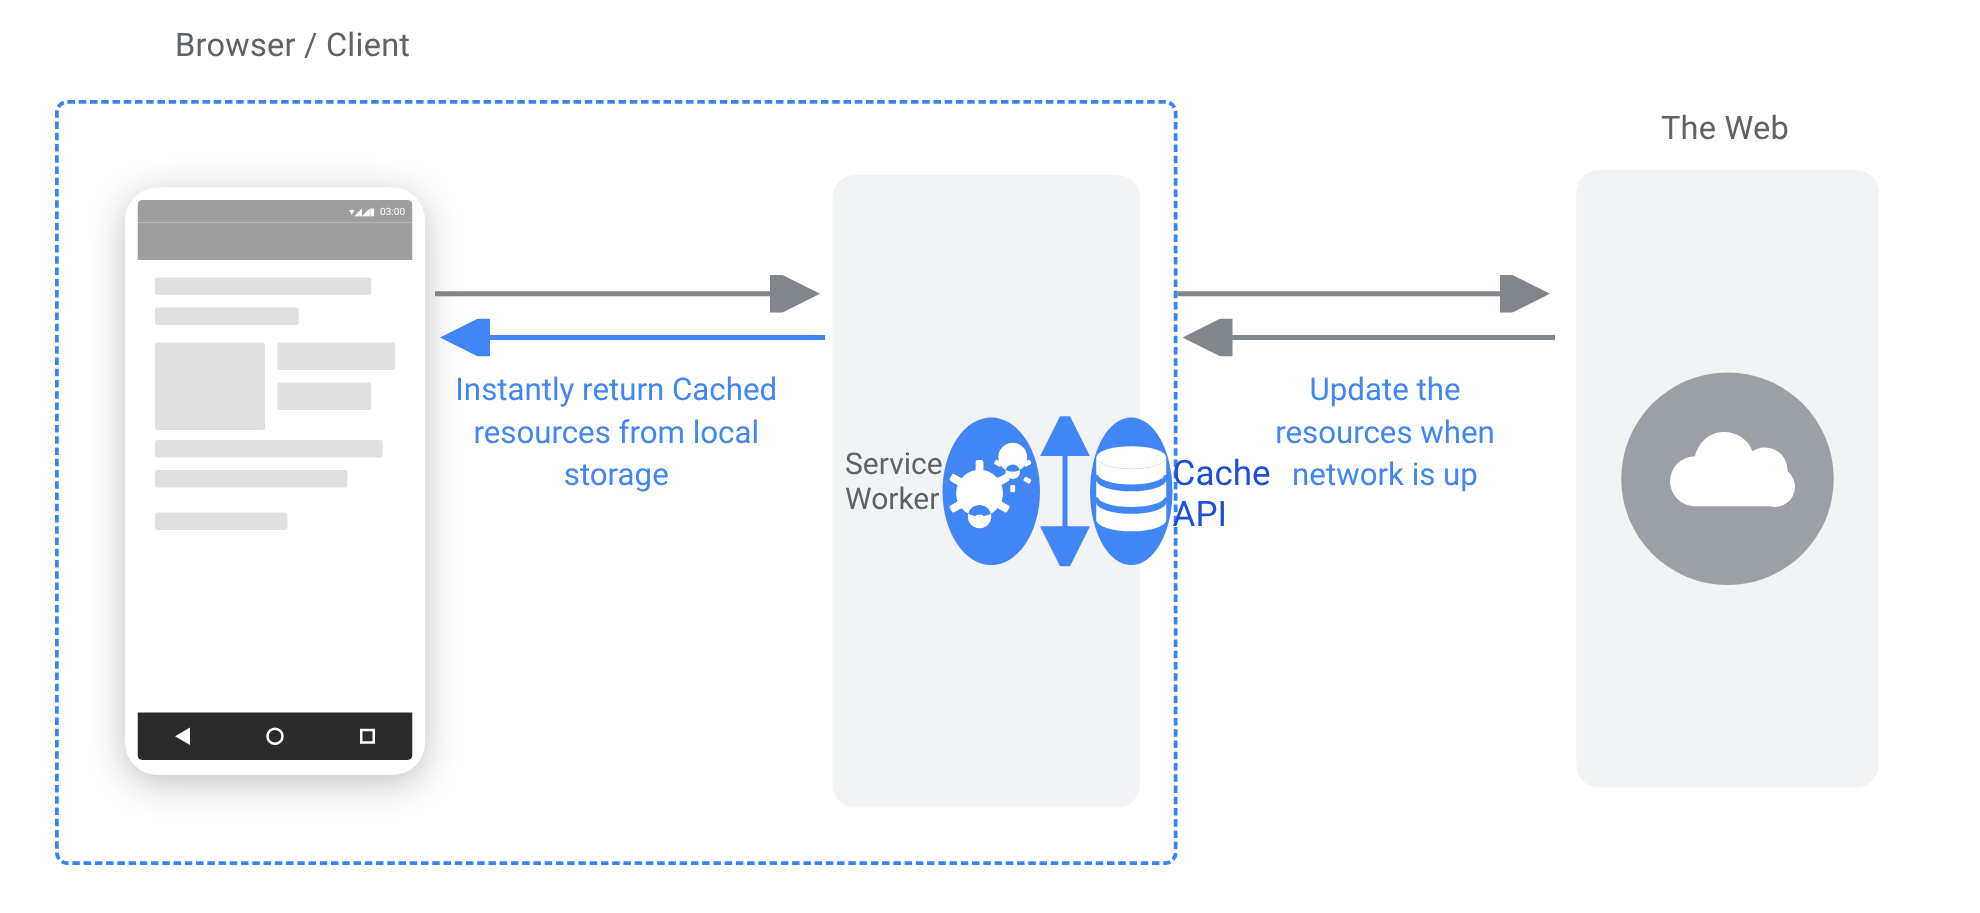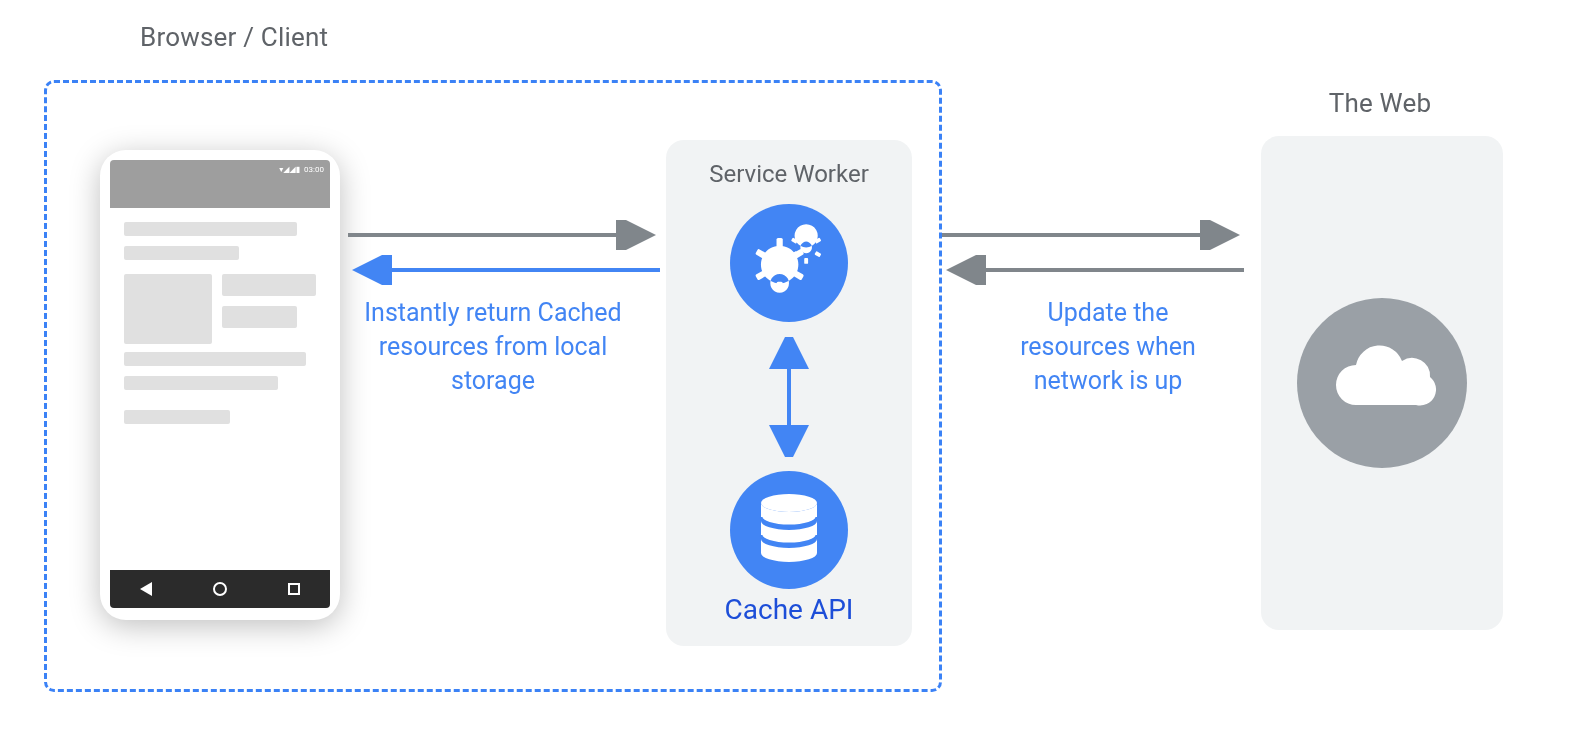--- a/index.html
+++ b/index.html
@@ -109,21 +109,21 @@
   
   .sw-panel {
     position: absolute;
     left: 666px;
     top: 140px;
     width: 246px;
     height: 506px;
     background: #f1f3f4;
     border-radius: 18px;
     display: flex;
-    flex-direction: column;
+    flex-direction: row;
     align-items: center;
     padding: 20px 10px;
   }
   .sw-title { font-size: 24px; color: #5f6368; margin-bottom: 16px; }
   .circle {
     width: 118px;
     height: 118px;
     border-radius: 50%;
     background: #4285f4;
     display: flex;

